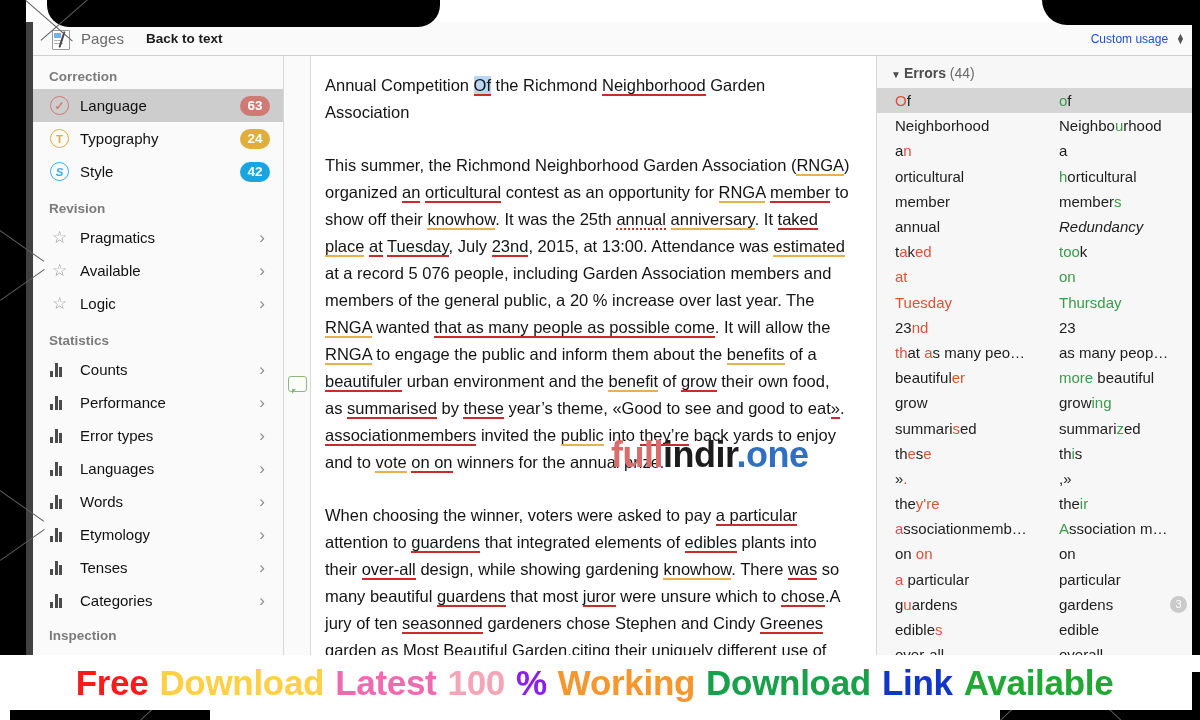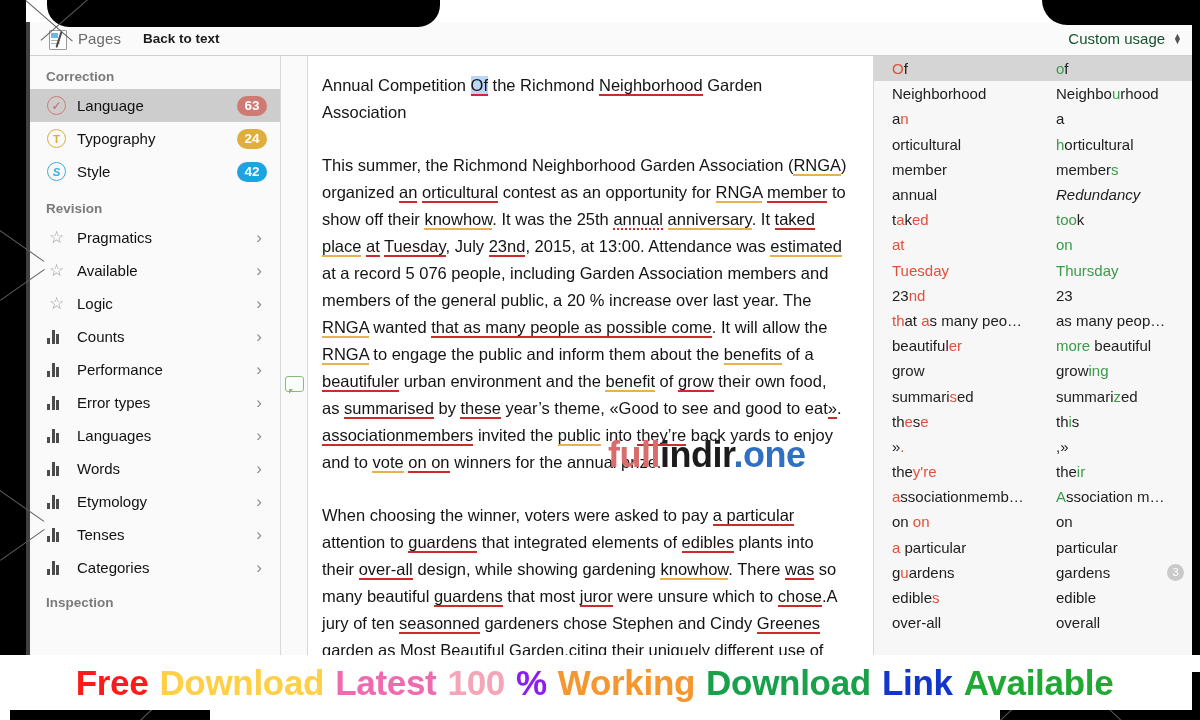--- a/index.html
+++ b/index.html
@@ -33,21 +33,21 @@
   .chrome-br{
     position:absolute;left:1000px;top:672px;width:200px;height:48px;
     background:#000;border-radius:26px 0 0 0;z-index:40;
   }
   .xline{position:absolute;background:#5d5d5d;z-index:41;height:1px;transform-origin:0 0;}
 
   
   .app{
     position:absolute;left:26px;top:22px;width:1166px;height:633px;
     background:#fdfdfd;overflow:hidden;z-index:10;
-    border-left:4px solid #404040;
+    border-left:7px solid #404040;
   }
 
   
   .toolbar{
     position:relative;height:33px;background:#fafafa;
     border-bottom:1px solid #cfcfcf;
     display:flex;align-items:center;
   }
   .tb-icon{
     width:22px;height:22px;margin-left:17px;position:relative;flex:none;
@@ -66,21 +66,21 @@
   }
   .tb-pages{
     margin-left:9px;font-size:15px;color:#6a6a6a;letter-spacing:.1px;
   }
   .tb-back{
     margin-left:22px;font-size:13.5px;color:#1c1c1c;font-weight:bold;
   }
   .tb-right{
     margin-left:auto;margin-right:14px;display:flex;align-items:center;gap:8px;
   }
-  .tb-custom{font-size:15px;color:#14532d;text-align:center;}
+  .tb-custom{font-size:12px;color:#1d4ed8;text-align:center;}
   .stepper{
     display:inline-flex;flex-direction:column;line-height:5px;color:#555;font-size:9px;
   }
 
   
   .body{display:flex;height:600px;justify-content:space-between;}
 
   
   .sidebar{
     width:250px;flex:none;background:#fafafa;border-right:1px solid #d8d8d8;
@@ -270,20 +270,21 @@
           <span class="star">☆</span>
           <span class="lbl">Available</span>
           <span class="chev">›</span>
         </div>
         <div class="row">
           <span class="star">☆</span>
           <span class="lbl">Logic</span>
           <span class="chev">›</span>
         </div>
 
+        <div class="sec-title">Statistics</div>
         <div class="row">
           <span class="bars">
               <i></i>
               <i></i>
               <i></i>
             </span>
           <span class="lbl">Counts</span>
           <span class="chev">›</span>
         </div>
         <div class="row">
@@ -361,20 +362,24 @@
         <p><span>Annual Competition </span><span class="sel-blue e-red">Of</span><span> the Richmond </span><span class="e-red">Neighborhood</span><span> Garden</span><br><span>Association</span></p>
 
         <p><span>This summer, the Richmond Neighborhood Garden Association (</span><span class="e-org">RNGA</span><span>) organized </span><span class="e-red">an</span><span> </span><span class="e-red">orticultural</span><span> contest as an opportunity for </span><span class="e-org">RNGA</span><span> </span><span class="e-red">member</span><span> to show off their </span><span class="e-org">knowhow</span><span>. It was the 25th </span><span class="e-dot">annual</span><span> </span><span class="e-org">anniversary</span><span>. It </span><span class="e-red">taked</span><span> </span><span class="e-org">place</span><span> </span><span class="e-red">at</span><span> </span><span class="e-red">Tuesday</span><span>, July </span><span class="e-red">23nd</span><span>, 2015, at 13:00. Attendance was </span><span class="e-org">estimated</span><span> at a record 5 076 people, including Garden Association members and members of the general public, a 20 % increase over last year. The </span><span class="e-org">RNGA</span><span> wanted </span><span class="e-red">that as many people as possible come</span><span>. It will allow the </span><span class="e-org">RNGA</span><span> to engage the public and inform them about the </span><span class="e-org">benefits</span><span> of a </span><span class="e-red">beautifuler</span><span> urban environment and the </span><span class="e-org">benefit</span><span> of </span><span class="e-red">grow</span><span> their own food, as </span><span class="e-red">summarised</span><span> by </span><span class="e-red">these</span><span> year’s theme, «Good to see and good to eat</span><span class="e-red">»</span><span>. </span><span class="e-red">associationmembers</span><span> invited the </span><span class="e-org">public</span><span> into </span><span class="e-red">they’re</span><span> back yards to enjoy and to </span><span class="e-org">vote</span><span> </span><span class="e-red">on on</span><span> winners for the annual prize.</span></p>
 
         <p class="tight"><span>When choosing the winner, voters were asked to pay </span><span class="e-red">a particular</span><span> attention to </span><span class="e-red">guardens</span><span> that integrated elements of </span><span class="e-red">edibles</span><span> plants into their </span><span class="e-red">over-all</span><span> design, while showing gardening </span><span class="e-org">knowhow</span><span>. There </span><span class="e-red">was</span><span> so many beautiful </span><span class="e-red">guardens</span><span> that most </span><span class="e-red">juror</span><span> were unsure which to </span><span class="e-red">chose</span><span>.A jury of ten </span><span class="e-red">seasonned</span><span> gardeners chose Stephen and Cindy </span><span class="e-red">Greenes</span><span> garden as Most Beautiful Garden,citing their uniquely different use of</span></p>
 
         <div class="watermark"><span class="wm-a">full</span><span class="wm-b">indir</span><span class="wm-c">.one</span></div>
       </div>
 
       <div class="errors">
+        <div class="err-head">
+          <span class="tri">▼</span><span>Errors</span>
+          <span class="cnt">(44)</span>
+        </div>
         <div id="err-list">
             <div class="err-row sel">
               <div class="err-a"><span class="r">O</span><span>f</span></div>
               <div class="err-b"><span class="g">o</span><span>f</span></div>
             </div>
             <div class="err-row">
               <div class="err-a"><span>Neighborhood</span></div>
               <div class="err-b"><span>Neighbo</span><span class="g">u</span><span>rhood</span></div>
             </div>
             <div class="err-row">

